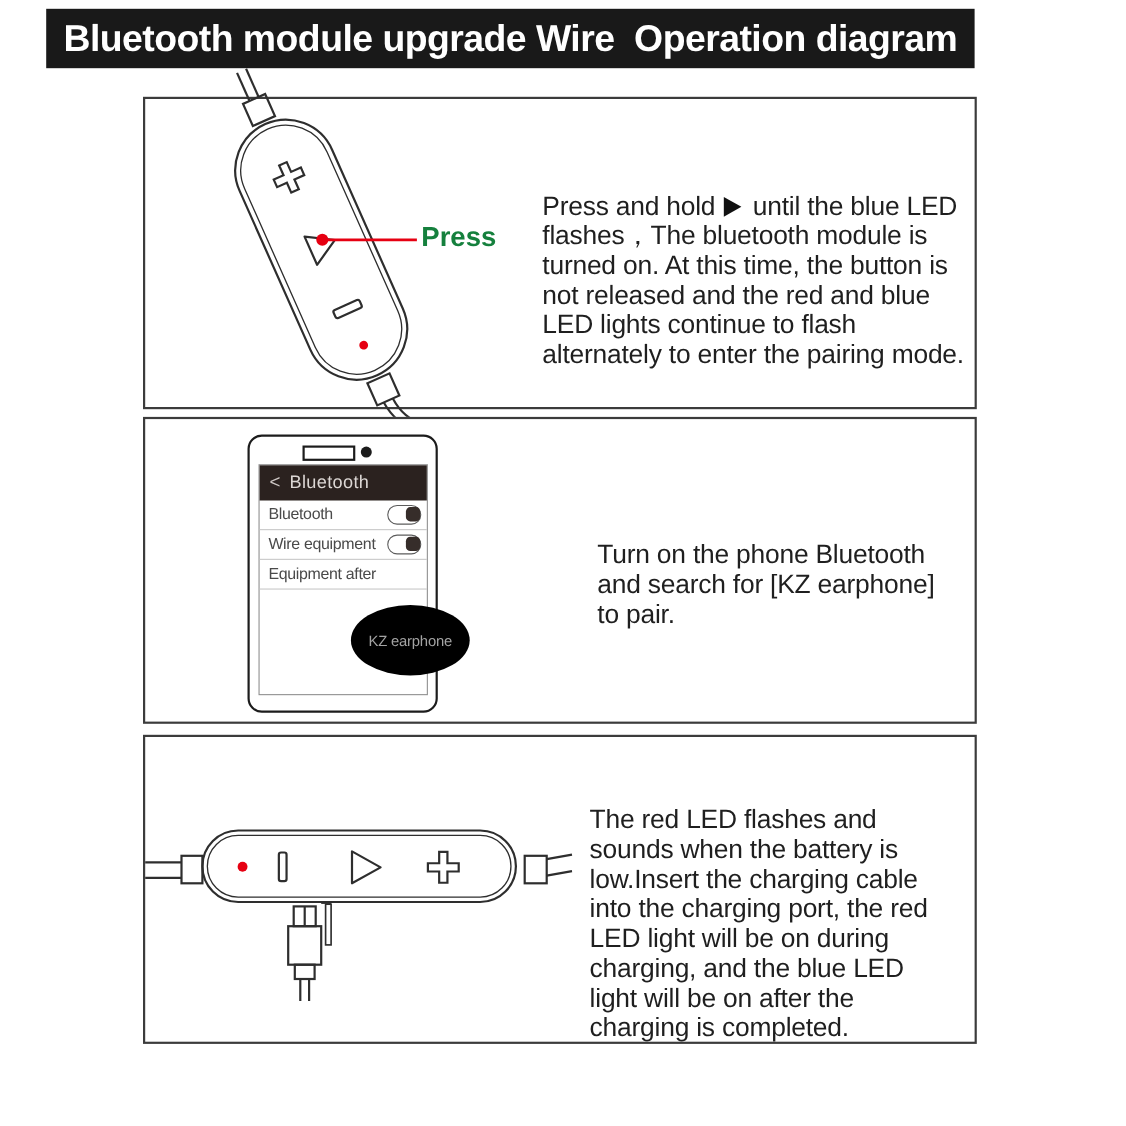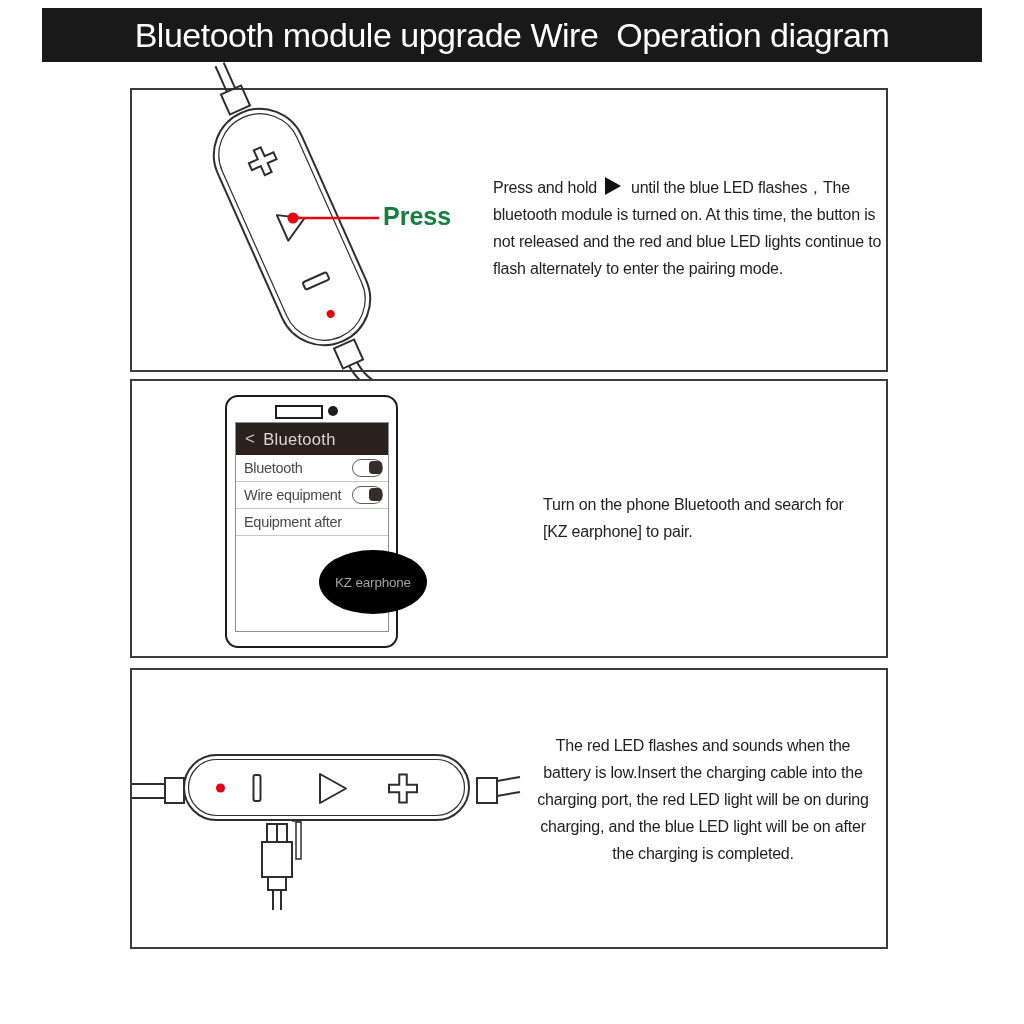--- a/index.html
+++ b/index.html
@@ -1,39 +1,39 @@
 <!DOCTYPE html>
 <html><head>
 <meta charset="utf-8">
 <style>
   html,body { margin:0; padding:0; }
   body {
     width:1024px; height:1024px; position:relative; background:#ffffff;
     font-family:"Liberation Sans", sans-serif; overflow:hidden;
   }
   .header {
-    position:absolute; left:42px; top:8px; width:940px; height:54px;
+    position:absolute; left:42px; top:8px; width:844px; height:54px;
     background:#191919; color:#ffffff; display:flex; align-items:center; justify-content:center;
-    font-size:34px; font-weight:normal; letter-spacing:-0.5px; white-space:pre;
+    font-size:34px; font-weight:bold; letter-spacing:-0.5px; white-space:pre;
   }
   .panel {
     position:absolute; left:130px; width:758px; border:2px solid #3c3c3c;
     box-sizing:border-box; background:#ffffff;
   }
   #panel1 { top:88px;  height:284px; }
   #panel2 { top:379px; height:279px; }
   #panel3 { top:668px; height:281px; }
   svg.illu { position:absolute; left:0; top:0; overflow:visible; }
   .instruction {
-    position:absolute; color:#1f1f1f; font-size:16px; line-height:27px;
+    position:absolute; color:#1f1f1f; font-size:24px; line-height:27px;
     letter-spacing:-0.2px;
   }
   #panel1 .instruction { left:361px; top:84px;  width:392px; }
   #panel2 .instruction { left:400px; top:110px; width:312px;margin-left:11px; }
-  #panel3 .instruction { left:404px; top:62px;  width:334px;text-align:center; }
+  #panel3 .instruction { left:404px; top:62px;  width:334px; }
   .tri-inline {
     display:inline-block; width:0; height:0;
     border-left:16px solid #111; border-top:9.5px solid transparent; border-bottom:9.5px solid transparent;
     margin:0 10px -2px 8px;
   }
   .press-label {
     position:absolute; left:251px; top:112px; color:#15803d;
     font-size:25px; font-weight:bold; letter-spacing:0px;
   }
   

